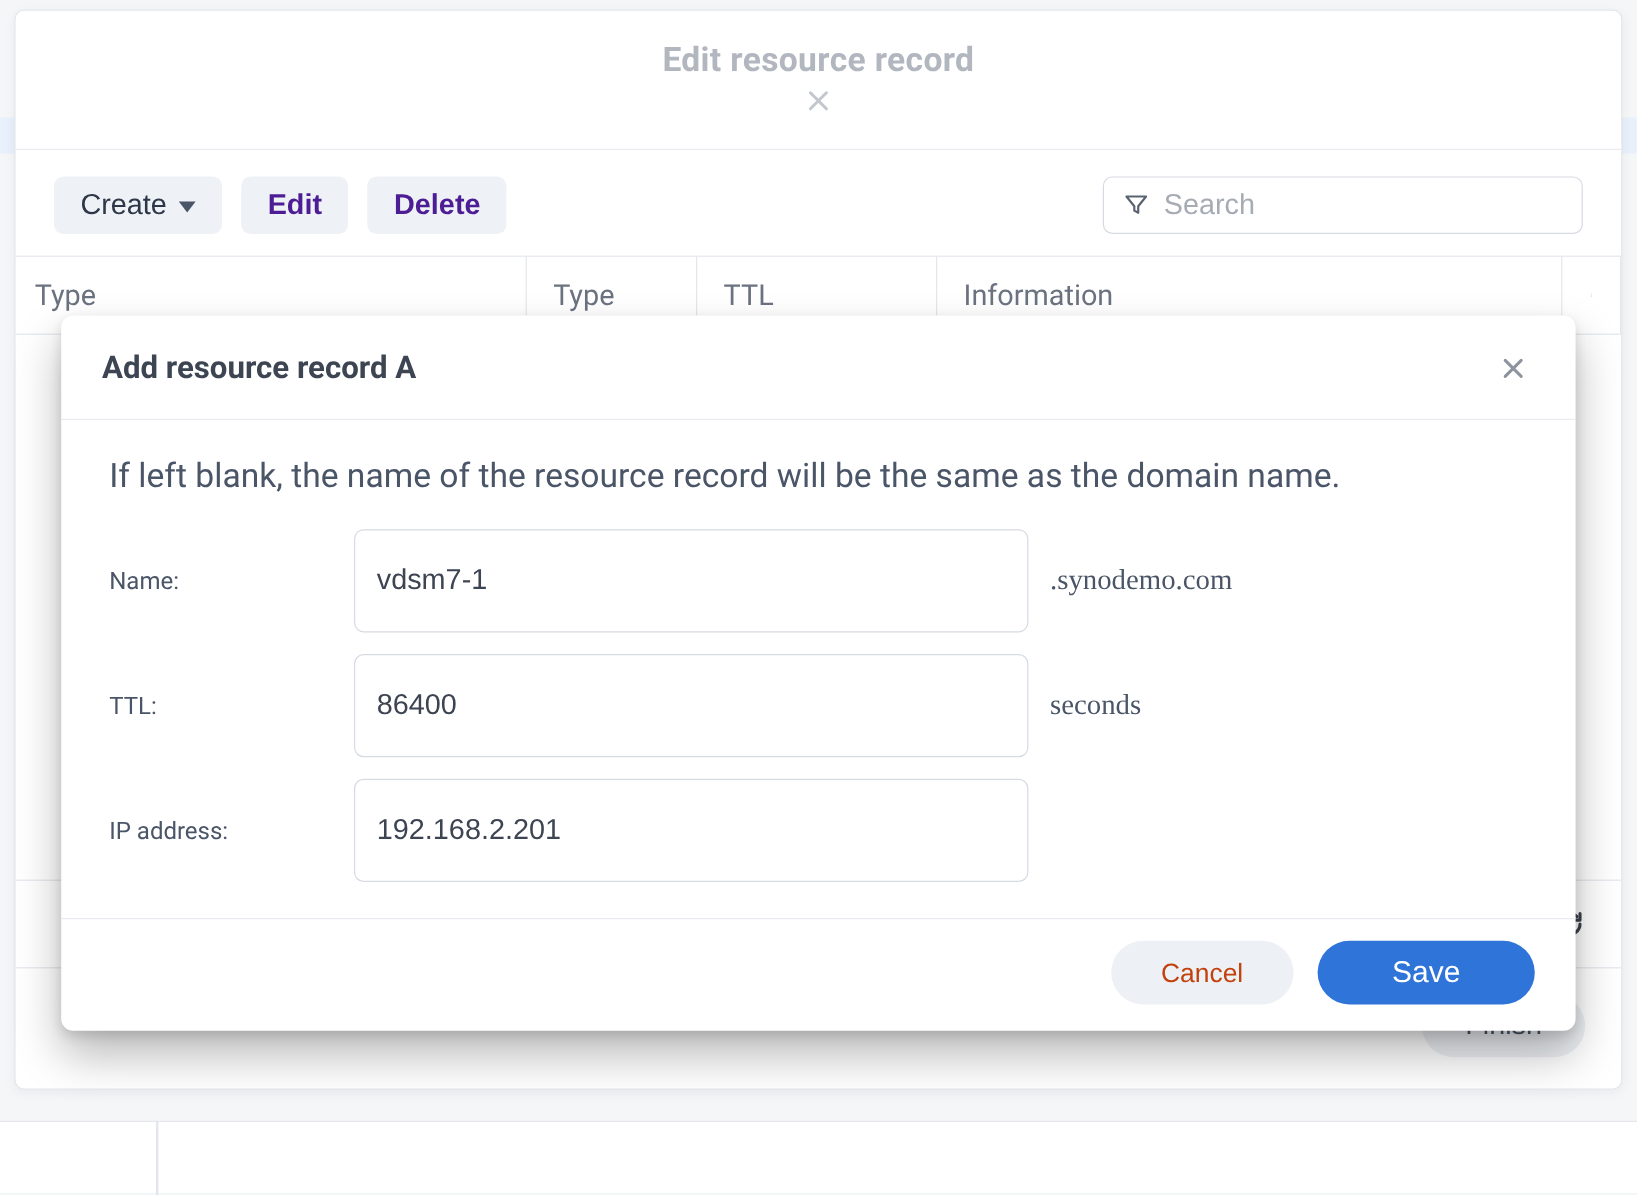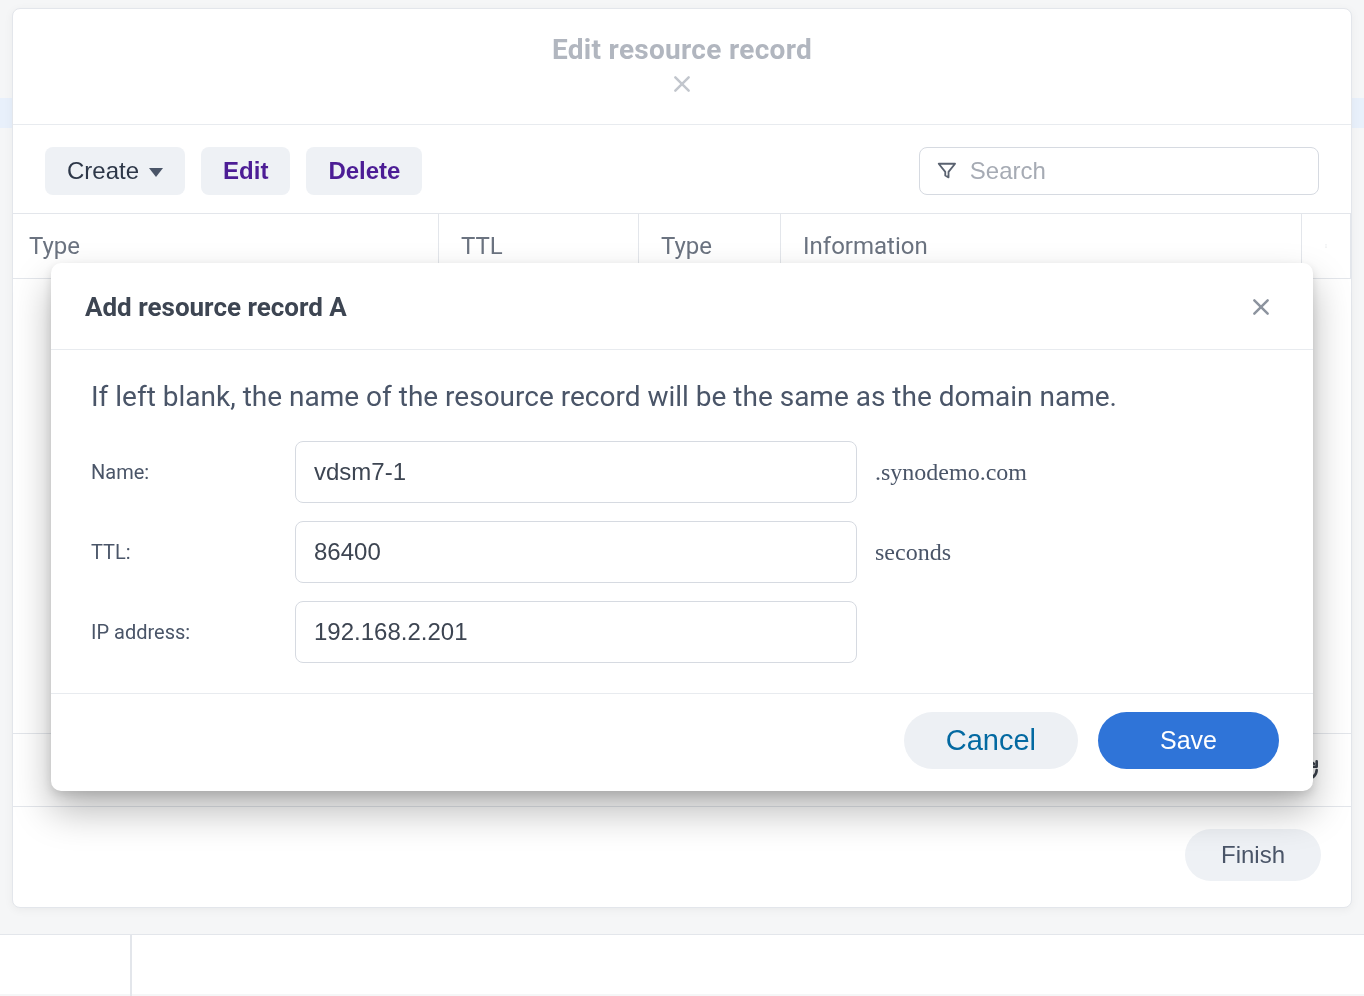--- a/index.html
+++ b/index.html
@@ -103,28 +103,28 @@
     .modal-head h2 { font-size: 26px; font-weight: 700; color: #3d4552; }
     .modal-close { width: 36px; height: 36px; display: flex; align-items: center; justify-content: center; border-radius: 6px; color: #8d949f; cursor: pointer; }
     .modal-close svg { width: 20px; height: 20px; }
 
     .modal-body { padding: 30px 40px 24px; border-bottom: 1px solid #e8ebef; }
     .hint { font-size: 28px; color: #4a5568; margin-bottom: 28px; }
     .form-row { display: flex; align-items: center; margin-bottom: 18px; }
     .form-row .lbl { width: 204px; font-size: 20px; color: #4a5568; }
     .form-row .fld {
       width: 562px;
-      padding: 16px 18px;
+      padding: 28px 18px;
       border: 1px solid #d6dae1; border-radius: 8px;
       font-size: 24px; color: #3d4552; outline: none;
     }
     .form-row .suffix { margin-left: 18px; font-size: 24px; color: #4a5568; font-family: Liberation Serif, serif; }
 
     .modal-foot { display: flex; justify-content: flex-end; gap: 20px; padding: 18px 34px 22px; }
-    .btn-cancel { padding: 12px 42px; border: none; border-radius: 999px; background: #edf0f4; color: #0369a1; font-size: 29px; cursor: pointer; }
+    .btn-cancel { padding: 12px 42px; border: none; border-radius: 999px; background: #edf0f4; color: #c2410c; font-size: 22px; cursor: pointer; }
     .btn-primary { padding: 12px 62px; border: none; border-radius: 999px; background: #2f74d8; color: #fff; font-size: 25px; cursor: pointer; }
 
   </style>
 </head>
 <body>
 
 <div class="bg-bar1"></div>
 <div class="bg-bar2"></div>
 <div class="bg-side"></div>
 
@@ -157,22 +157,22 @@
           <path d="M3 4h18l-7.2 9v6l-3.6-2v-4L3 4z" fill="none" stroke="currentColor" stroke-width="2" stroke-linejoin="round"></path>
         </svg>
         <input type="text" placeholder="Search" style="">
       </div>
     </div>
   </div>
 
   <div class="grid">
     <div class="grid-head">
       <div class="gh gh-name">Type</div>
+      <div class="gh gh-type">Type</div>
       <div class="gh gh-ttl">TTL</div>
-      <div class="gh gh-type">Type</div>
       <div class="gh gh-info">Information</div>
       <div class="gh gh-more">
         <svg viewBox="0 0 24 24">
             <circle cx="12" cy="5" r="2" fill="currentColor"></circle>
             <circle cx="12" cy="12" r="2" fill="currentColor"></circle>
             <circle cx="12" cy="19" r="2" fill="currentColor"></circle>
           </svg>
       </div>
     </div>
   </div>

